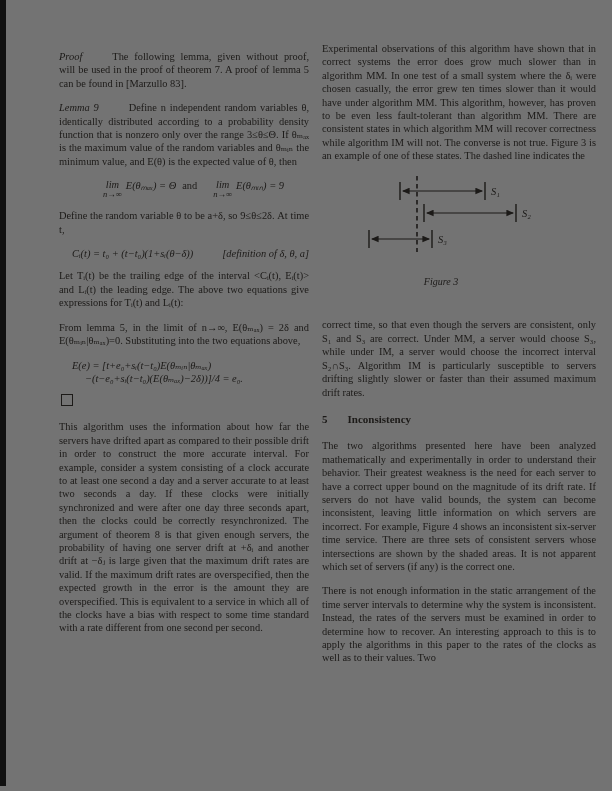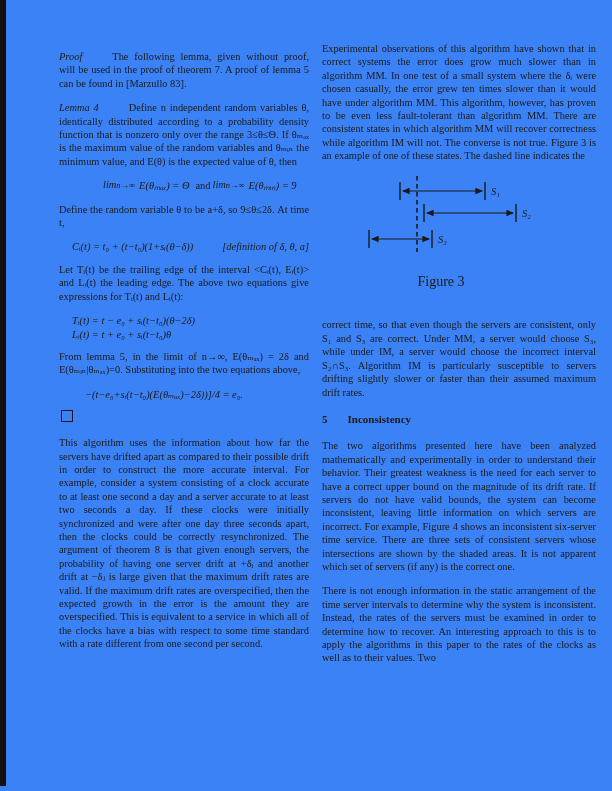--- a/index.html
+++ b/index.html
@@ -1,62 +1,62 @@
 <!DOCTYPE html>
 <html><head>
 <meta charset="utf-8">
 <style>
   html,body{margin:0;padding:0;background:#e8e8e6;}
   .page{
     position:relative;
     width:612px;height:791px;
-    background:#3b82f6;
+    background:#737373;
     overflow:hidden;
     font-family:"Liberation Serif","DejaVu Serif","DejaVu Sans",serif;
     color:#1c1a18;
   }
   .scan-edge{
     position:absolute;left:0;top:0;width:6px;height:786px;
     background:#111;
   }
   .col{position:absolute;text-align:justify;font-size:10.4px;line-height:13.4px;}
   .col-left{left:59px;top:50px;width:250px;}
   .col-right{left:322px;top:42px;width:274px;}
   p.body{margin:0 0 11px 0;}
   .lead-wide{font-style:italic;margin-right:30px;}
   .eq{font-style:italic;margin:3px 0 9px 0;white-space:nowrap;}
   .eq-line{display:flex;justify-content:space-between;align-items:flex-end;}
   .eq-note{font-style:italic;}
   .limrow{display:flex;align-items:flex-start;margin:2px 0 10px 44px;font-style:italic;}
-  .limstack{display:inline-flex;flex-direction:row;align-items:flex-end;margin:0 4px 0 0;}
+  .limstack{display:inline-flex;flex-direction:column;align-items:center;margin:0 4px 0 0;}
   .limstack .lim{line-height:11px;}
   .limstack .under{font-size:8.5px;line-height:9px;}
   .limbody{padding-top:0px;margin-right:6px;font-family:Liberation Serif, serif;}
-  .conj{font-style:normal;margin-right:2px;}
+  .conj{font-style:normal;margin-right:16px;}
   .qed{width:10px;height:10px;border:1.3px solid #1c1a18;margin:4px 0 14px 2px;}
   .indent1{margin-left:13px;}
   .indent2{margin-left:26px;}
   .section-head{display:flex;font-weight:bold;font-size:11px;margin:14px 0 13px 0;}
   .section-num{margin-right:20px;}
   .figure-wrap{margin:4px 0 14px 0;}
-  .figure-caption{text-align:center;margin:14px 36px 30px 0;font-size:14px;}
+  .figure-caption{text-align:center;font-style:italic;margin:14px 36px 30px 0;font-size:10px;}
   svg text{font-family:"Liberation Serif","DejaVu Serif","DejaVu Sans",serif;font-style:italic;font-size:10.5px;fill:#1c1a18;}
 </style>
 </head>
 <body>
 
 <div class="page">
 
   <div class="scan-edge"></div>
 
   <div class="col col-left">
 
     <p class="body"><span class="lead-wide">Proof</span><span>The following lemma, given without proof, will be used in the proof of theorem 7. A proof of lemma 5 can be found in [Marzullo 83].</span></p>
 
-    <p class="body"><span class="lead-wide">Lemma 4</span><span>Define n independent random variables θ, identically distributed according to a probability density function that is nonzero only over the range 3≤θ≤Θ. If θₘₐₓ is the maximum value of the random variables and θₘᵢₙ the minimum value, and E(θ) is the expected value of θ, then</span></p>
+    <p class="body"><span class="lead-wide">Lemma 9</span><span>Define n independent random variables θ, identically distributed according to a probability density function that is nonzero only over the range 3≤θ≤Θ. If θₘₐₓ is the maximum value of the random variables and θₘᵢₙ the minimum value, and E(θ) is the expected value of θ, then</span></p>
 
     <div class="limrow">
       <span class="limstack">
         <span class="lim">lim</span>
         <span class="under">n→∞</span>
       </span>
       <span class="limbody">E(θₘₐₓ) = Θ</span>
       <span class="conj">and</span>
       <span class="limstack">
         <span class="lim">lim</span>
@@ -69,28 +69,25 @@
 
     <div class="eq indent1">
       <div class="eq-line">
         <span>Cᵢ(t) = t₀ + (t−t₀)(1+sᵢ(θ−δ))</span>
         <span class="eq-note">[definition of δ, θ, a]</span>
       </div>
     </div>
 
     <p class="body">Let Tᵢ(t) be the trailing edge of the interval &lt;Cᵢ(t), Eᵢ(t)&gt; and Lᵢ(t) the leading edge. The above two equations give expressions for Tᵢ(t) and Lᵢ(t):</p>
 
-    <div class="eq indent1">
-      <div>Tᵢ(t) = t − e₀ + sᵢ(t−t₀)(θ−2δ)</div>
-      <div>Lᵢ(t) = t + e₀ + sᵢ(t−t₀)θ</div>
-    </div>
 
     <p class="body">From lemma 5, in the limit of n→∞, E(θₘₐₓ) = 2δ and E(θₘᵢₙ|θₘₐₓ)=0. Substituting into the two equations above,</p>
 
     <div class="eq">
+      <div class="indent1">E(e) = [t+e₀+sᵢ(t−t₀)E(θₘᵢₙ|θₘₐₓ)</div>
       <div class="indent2">−(t−e₀+sᵢ(t−t₀)(E(θₘₐₓ)−2δ))]/4 = e₀.</div>
     </div>
 
     <div class="qed"></div>
 
     <p class="body">This algorithm uses the information about how far the servers have drifted apart as compared to their possible drift in order to construct the more accurate interval. For example, consider a system consisting of a clock accurate to at least one second a day and a server accurate to at least two seconds a day. If these clocks were initially synchronized and were after one day three seconds apart, then the clocks could be correctly resynchronized. The argument of theorem 8 is that given enough servers, the probability of having one server drift at +δᵢ and another drift at −δⱼ is large given that the maximum drift rates are valid. If the maximum drift rates are overspecified, then the expected growth in the error is the amount they are overspecified. This is equivalent to a service in which all of the clocks have a bias with respect to some time standard with a rate different from one second per second.</p>
   </div>
 
   <div class="col col-right">
 

